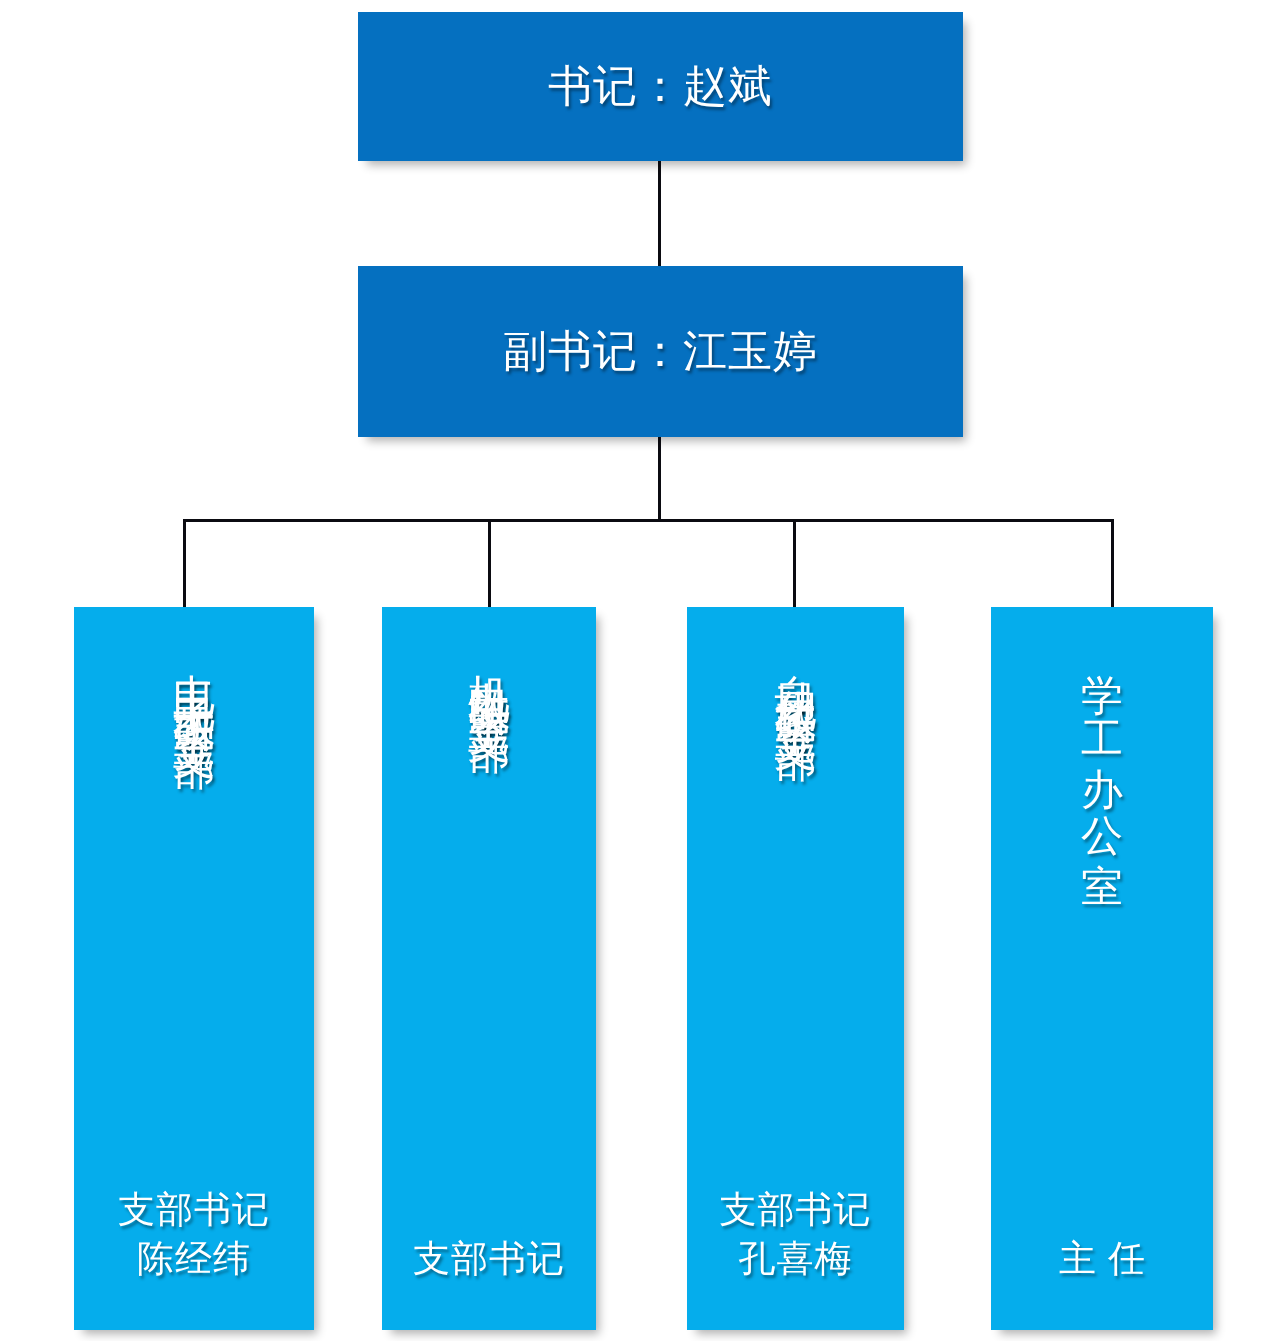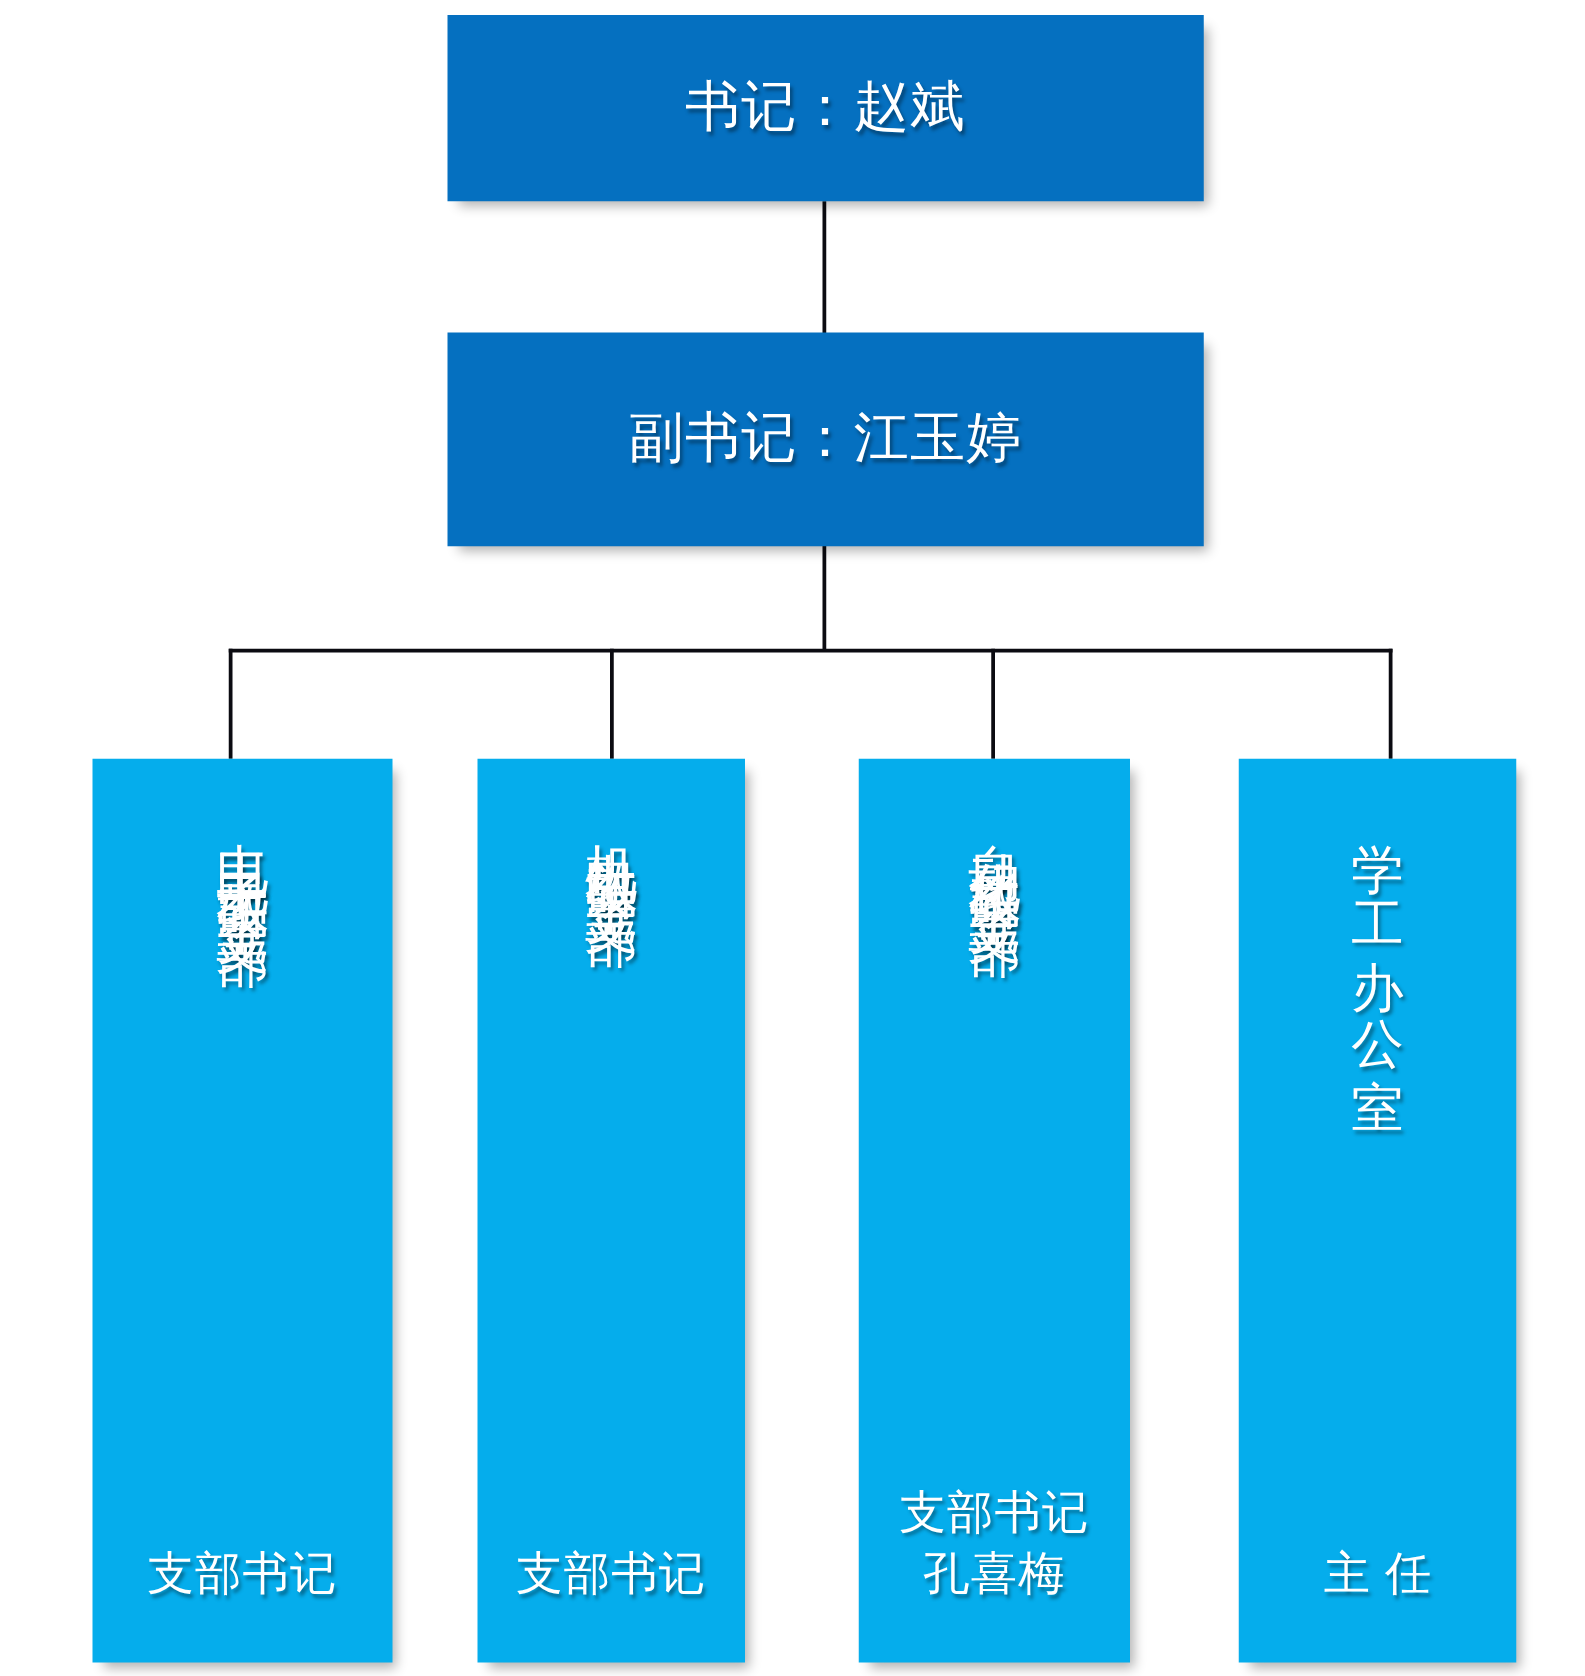--- a/index.html
+++ b/index.html
@@ -132,20 +132,21 @@
   </div>
 
   <div class="node level-2" style="left:358px; top:266px; width:605px; height:171px;">
     <span class="node-title-h">副书记：江玉婷</span>
   </div>
 
   <div class="node leaf" style="left:74px; top:607px; width:240px; height:723px;">
     <span class="node-title-v tight">电工电子教研室党支部</span>
     <div class="node-footer">
       <span class="role">支部书记</span>
+      <span class="person">陈经纬</span>
     </div>
   </div>
 
   <div class="node leaf" style="left:382px; top:607px; width:214px; height:723px;">
     <span class="node-title-v tight">机电教研室党支部</span>
     <div class="node-footer">
       <span class="role">支部书记</span>
     </div>
   </div>
 

